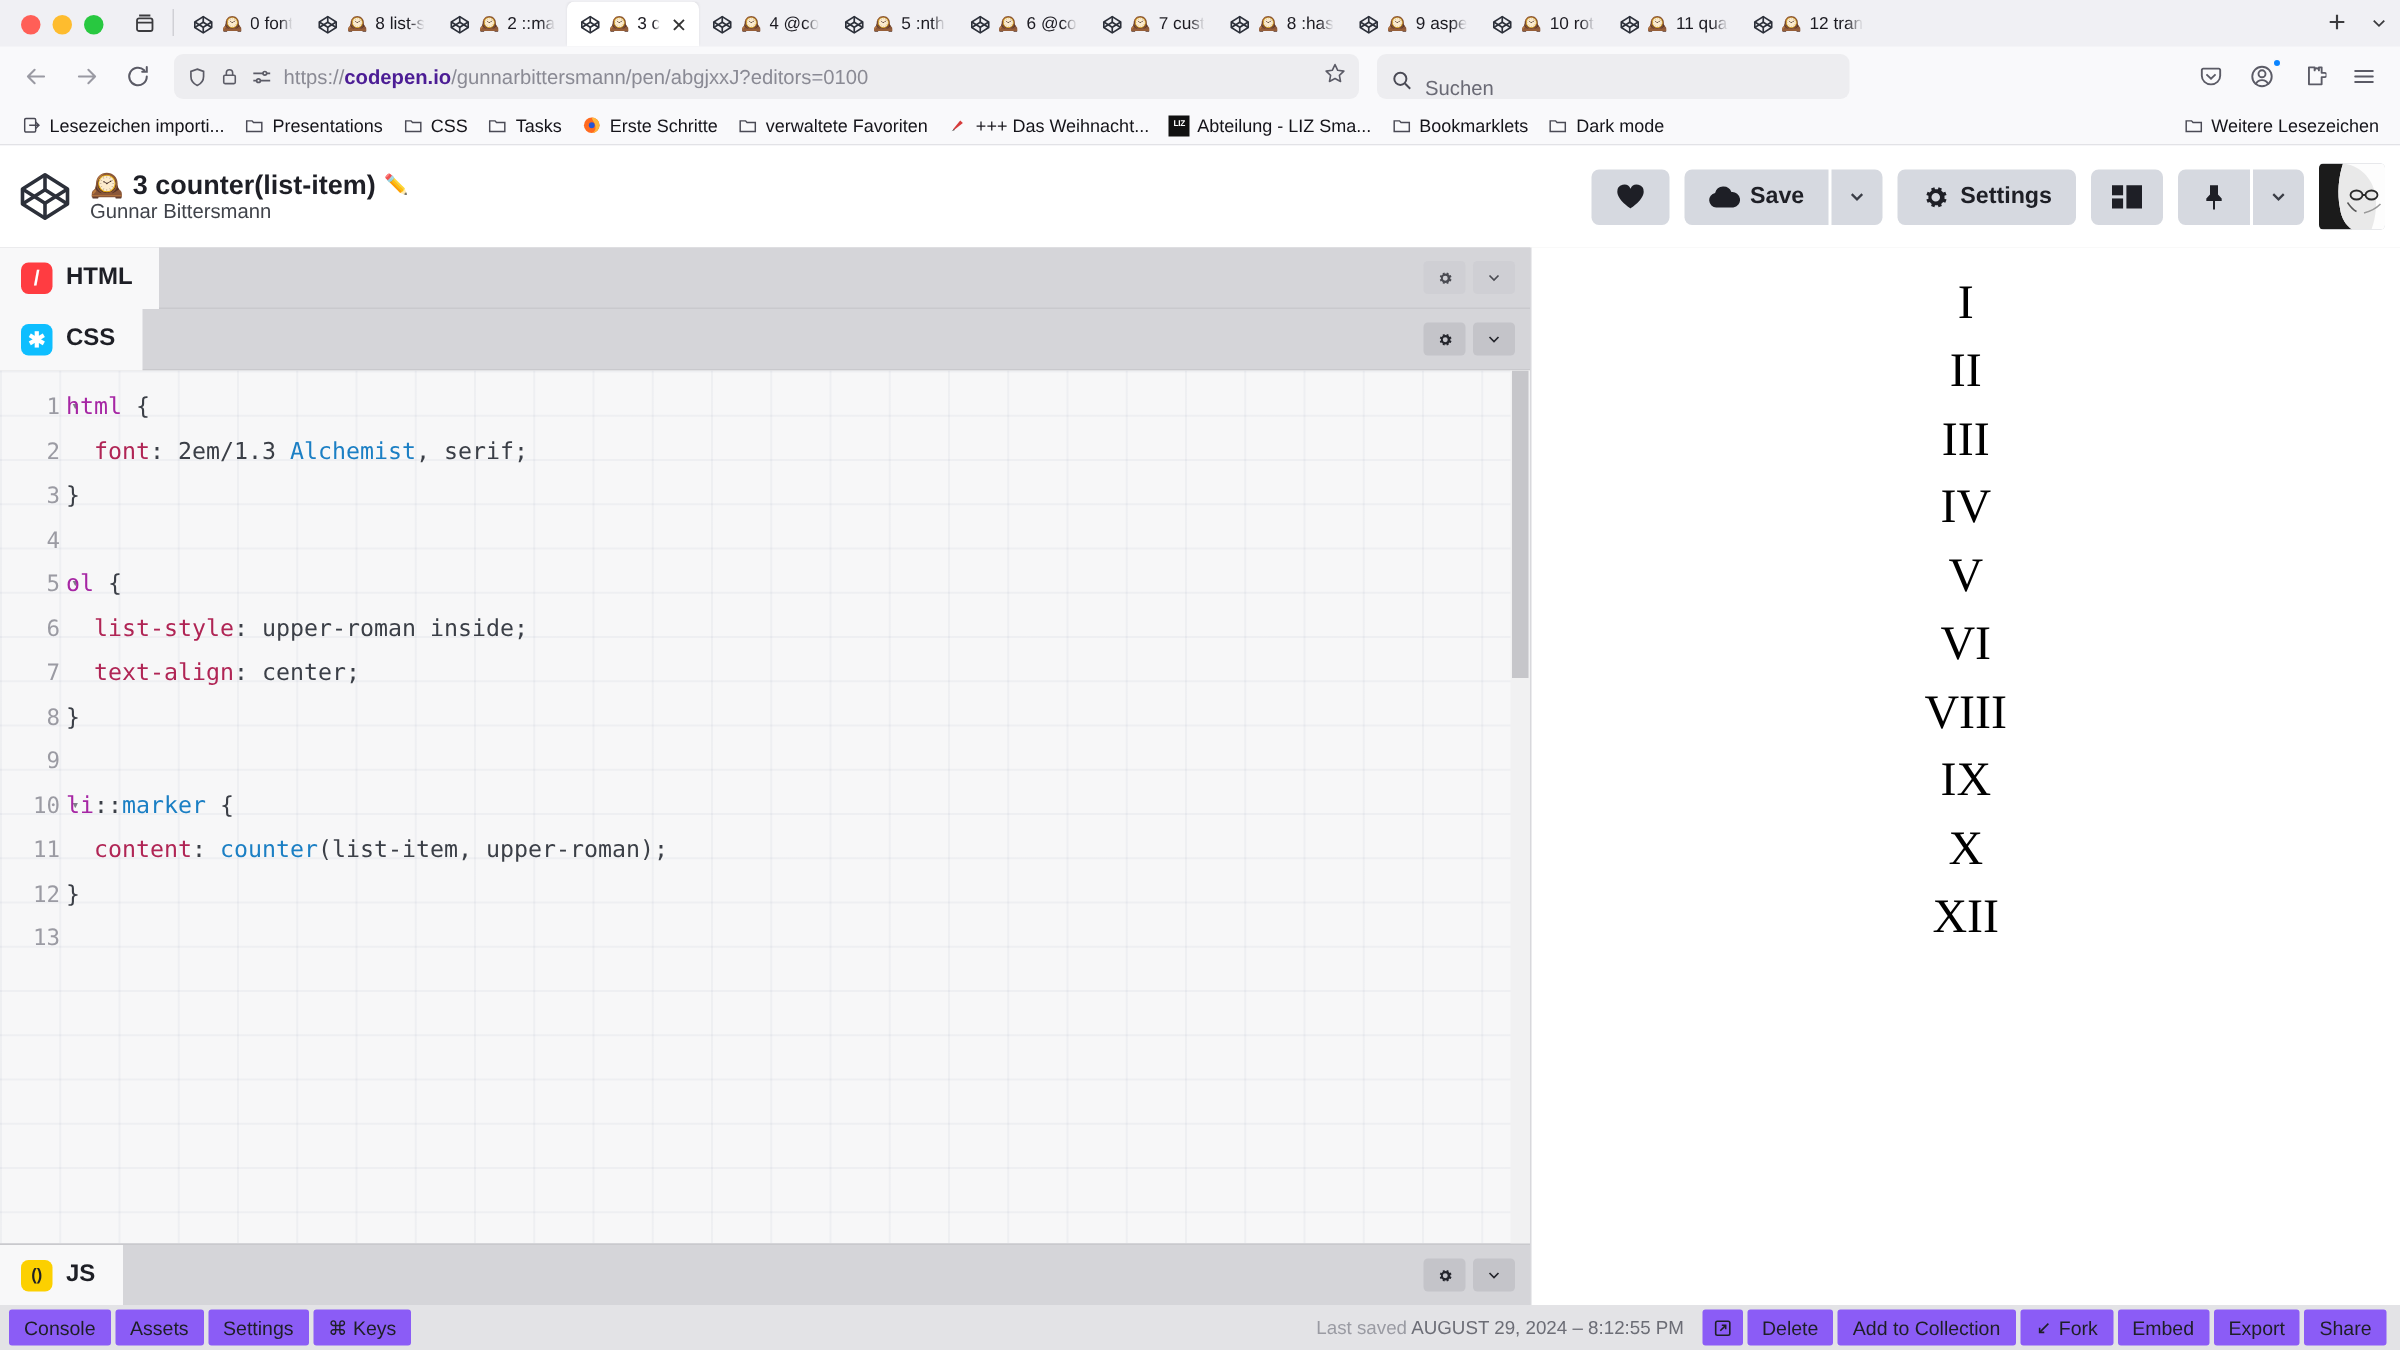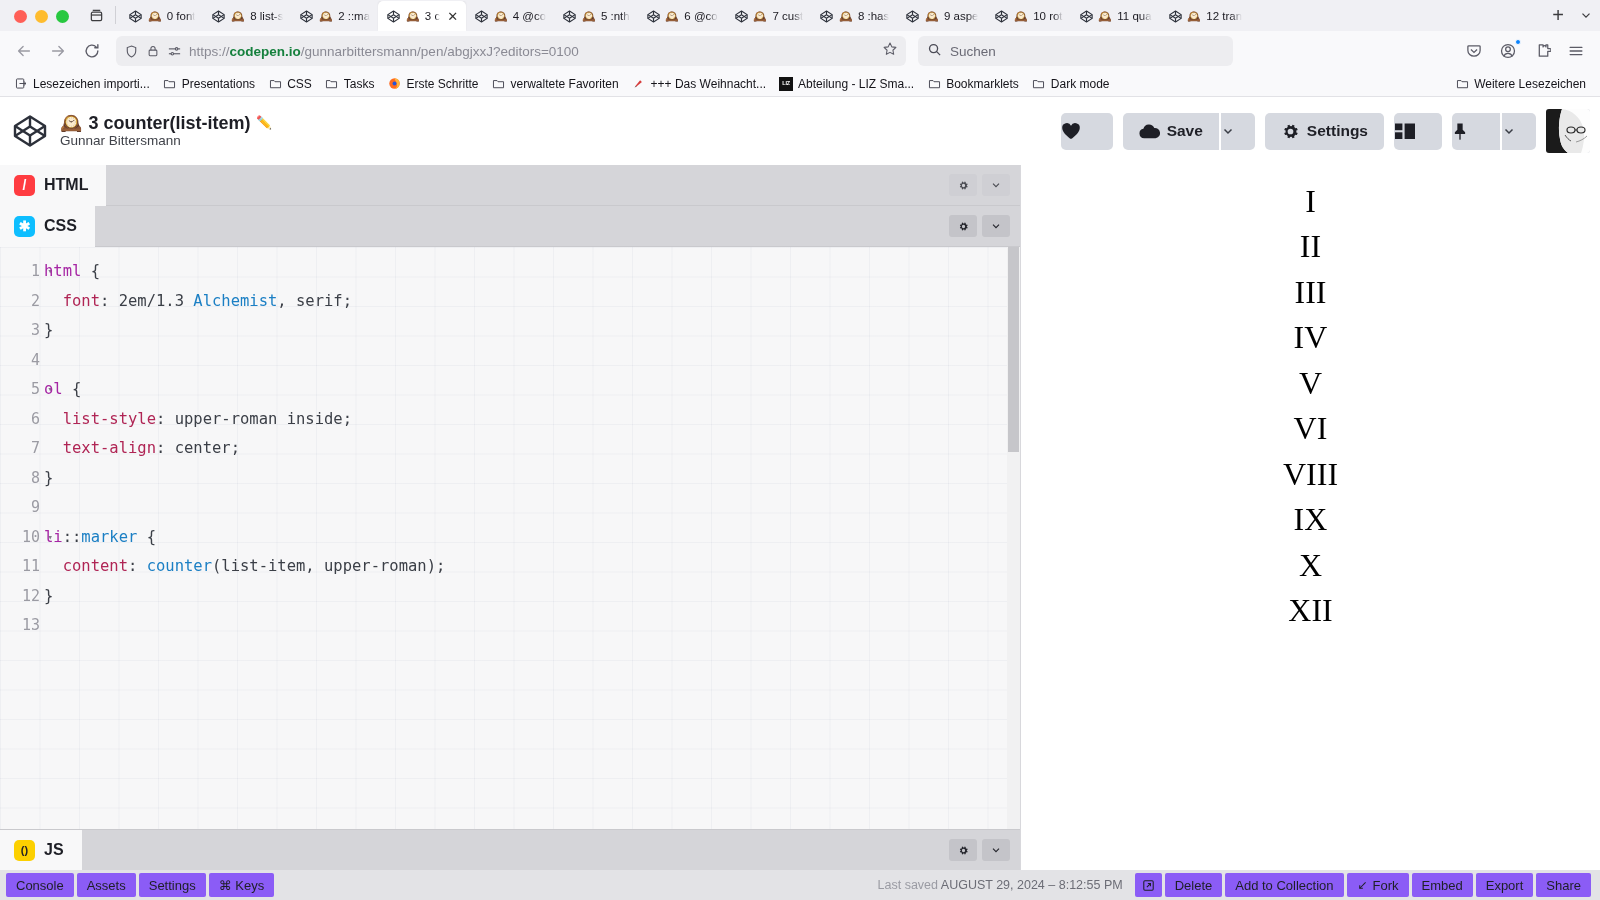--- a/index.html
+++ b/index.html
@@ -60,26 +60,26 @@
     color: #5b5b66; border-radius: 4px;
   }
   .navbtn.dim { color: #9a9aa3; }
   .urlbar {
     flex: 1; height: 30px; background: #ededf0; border-radius: 6px;
     display: flex; align-items: center; gap: 7px; padding: 0 8px; margin: 0 6px;
     max-width: 790px;
   }
   .urlbar .icn { color: #5b5b66; display: flex; align-items: center; }
   .urltext { font-size: 13.5px; color: #8a8a94; white-space: nowrap; overflow: hidden; }
-  .urltext b { color: #15803d; font-weight: 700; text-align: right; }
+  .urltext b { color: #4c1d95; font-weight: 700; text-align: right; }
   .urltext .scheme { color: #8a8a94; }
   .star { margin-left: auto; color: #5b5b66; }
   .searchbar {
     width: 315px; height: 30px; background: #ededf0; border-radius: 6px;
-    display: flex; align-items: center; gap: 8px; padding: 0 9px; margin-left: 4px;
+    display: flex; align-items: flex-end; gap: 8px; padding: 0 9px; margin-left: 4px;
   }
   .searchbar .ph { font-size: 13.5px; color: #6a6a75; }
   .navright { margin-left: auto; display: flex; align-items: center; gap: 2px; }
   .acct-badge { position: relative; }
   .acct-badge .bdot {
     position: absolute; top: 3px; right: 3px; width: 6px; height: 6px;
     border-radius: 50%; background: #0a84ff; border: 1px solid #f9f9fb;
   }
 
   
@@ -107,21 +107,21 @@
   .cp-title {
     font-size: 18px; font-weight: 700; color: #1e1f26;
     display: flex; align-items: center; gap: 6px; line-height: 1.15;
   }
   .cp-title .pen-ico { font-size: 13px; }
   .cp-author { font-size: 13.5px; color: #40434a; line-height: 1.1; }
 
   .cp-actions { margin-left: auto; display: flex; align-items: center; gap: 10px; }
   .cbtn {
     background: #d6d9e0; border: none; border-radius: 5px; height: 37px;
-    display: flex; align-items: center; justify-content: space-between; gap: 7px;
+    display: flex; align-items: center; justify-content: center; gap: 7px;
     padding: 0 16px; font-size: 15.5px; font-weight: 700; color: #1e1f26;
     font-family: "Liberation Sans", sans-serif;
   }
   .cbtn.sq { width: 52px; padding: 0; }
   .cbtn.icononly { width: 48px; padding: 0; }
   .split { display: flex; gap: 2px; }
   .split .cbtn.main { border-radius: 5px 0 0 5px; }
   .split .cbtn.caret { border-radius: 0 5px 5px 0; width: 34px; padding: 0; }
   .avatar {
     width: 44px; height: 44px; border-radius: 3px; overflow: hidden; flex: 0 0 44px;

